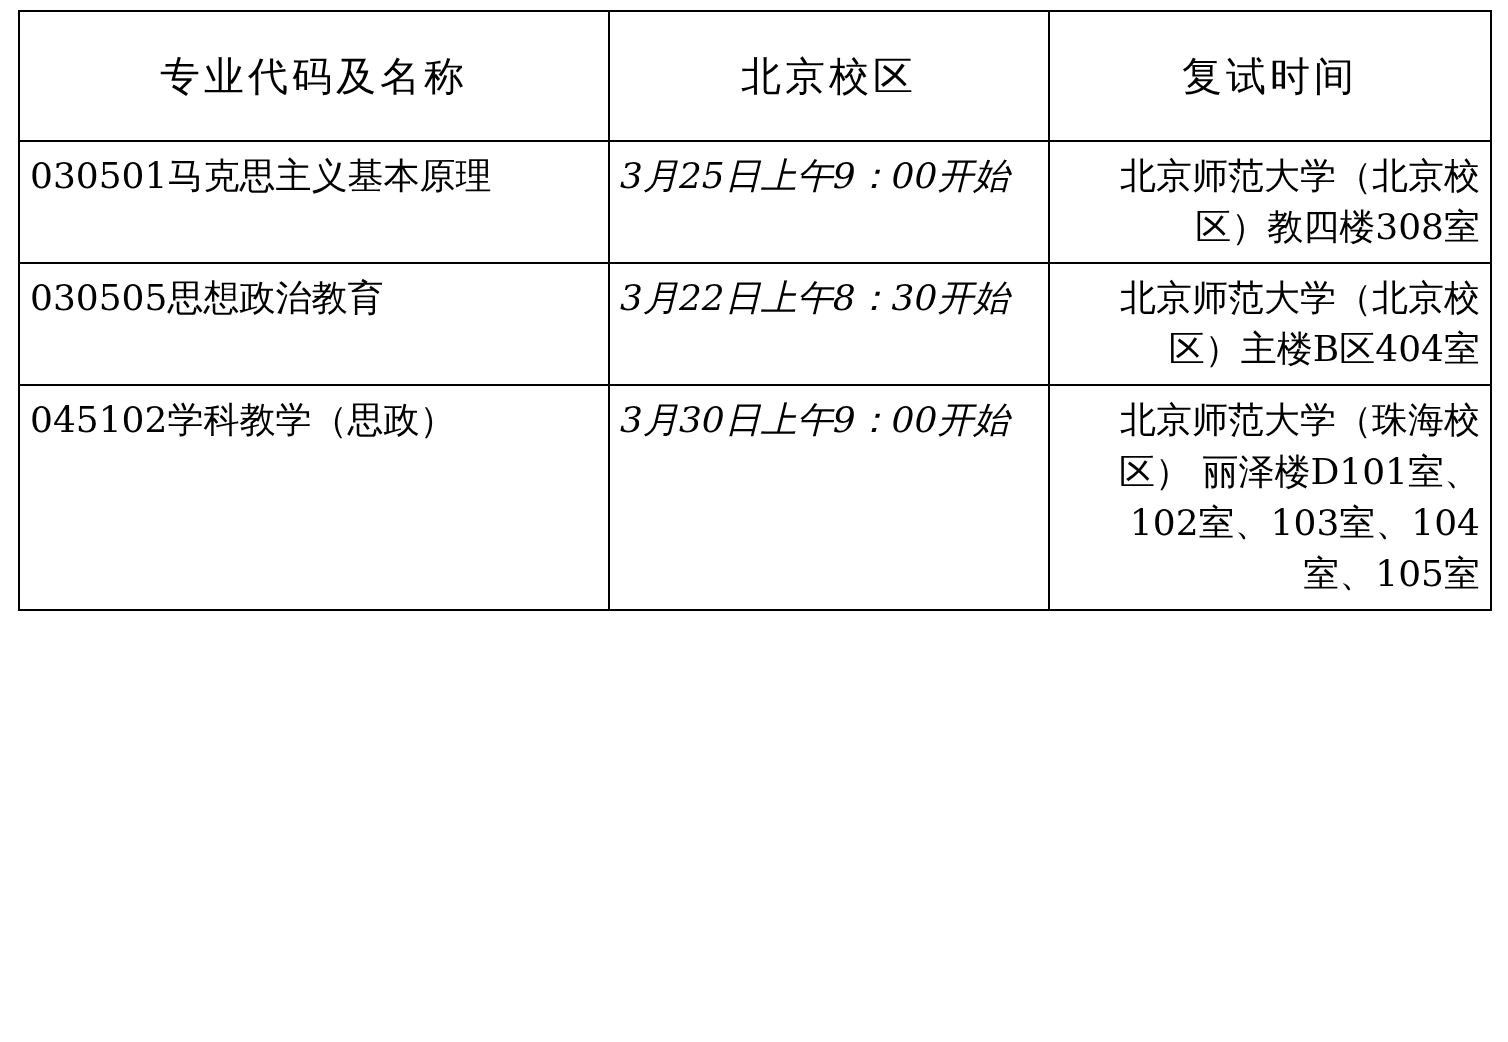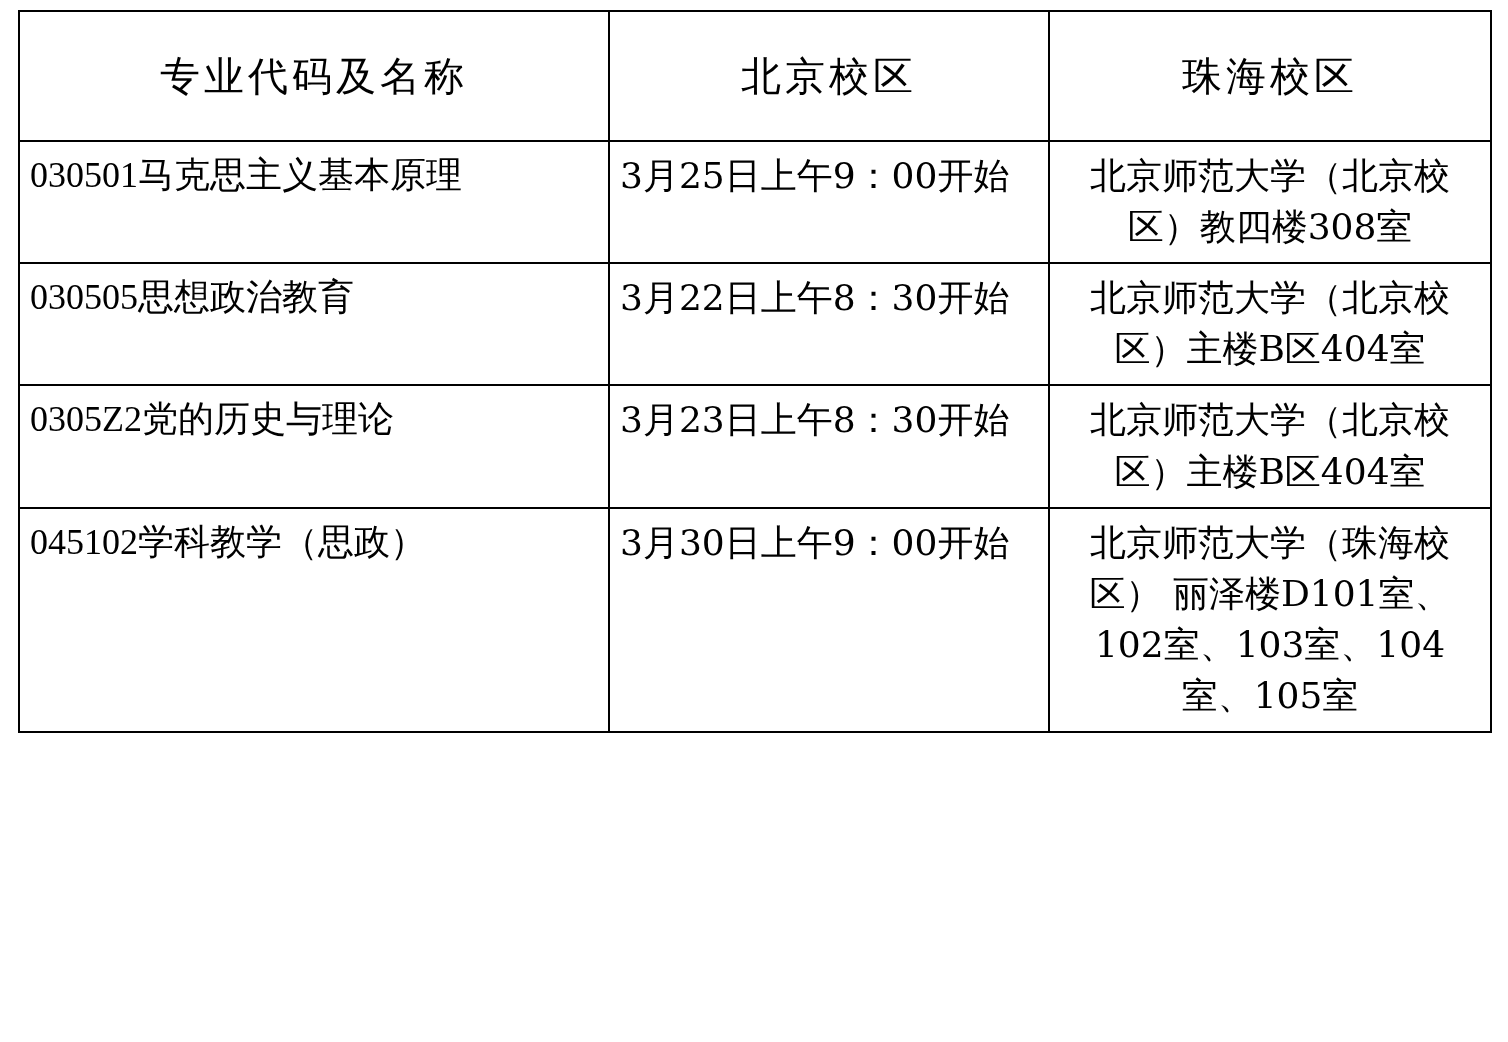--- a/index.html
+++ b/index.html
@@ -45,64 +45,59 @@
     letter-spacing: 4px;
     padding: 0 10px;
   }
   table.schedule tbody td {
     font-size: 36px;
     line-height: 1.42;
     letter-spacing: 0px;
   }
   td.col-major {
     text-align: left;
-    font-family: Liberation Serif, serif;
   }
   td.col-time {
     text-align: left;
     letter-spacing: 1px;
+    font-style: italic;
   }
   td.col-place {
-    text-align: center;
+    text-align: right;
     letter-spacing: 1px;
   }
 </style>
 </head>
 <body>
 
 <div class="page">
   <table class="schedule">
     <colgroup>
       <col class="c1">
       <col class="c2">
       <col class="c3">
     </colgroup>
     <thead>
       <tr>
         <th>专业代码及名称</th>
         <th>北京校区</th>
-        <th>珠海校区</th>
+        <th>复试时间</th>
       </tr>
     </thead>
     <tbody>
       <tr>
         <td class="col-major">030501马克思主义基本原理</td>
         <td class="col-time">3月25日上午9：00开始</td>
         <td class="col-place">北京师范大学（北京校区）教四楼308室</td>
       </tr>
       <tr>
         <td class="col-major">030505思想政治教育</td>
         <td class="col-time">3月22日上午8：30开始</td>
         <td class="col-place">北京师范大学（北京校区）主楼B区404室</td>
       </tr>
       <tr>
-        <td class="col-major">0305Z2党的历史与理论</td>
-        <td class="col-time">3月23日上午8：30开始</td>
-        <td class="col-place">北京师范大学（北京校区）主楼B区404室</td>
-      </tr>
-      <tr>
         <td class="col-major">045102学科教学（思政）</td>
         <td class="col-time">3月30日上午9：00开始</td>
         <td class="col-place">北京师范大学（珠海校区） 丽泽楼D101室、102室、103室、104室、105室</td>
       </tr>
     </tbody>
   </table>
 </div>
 
 </body></html>

